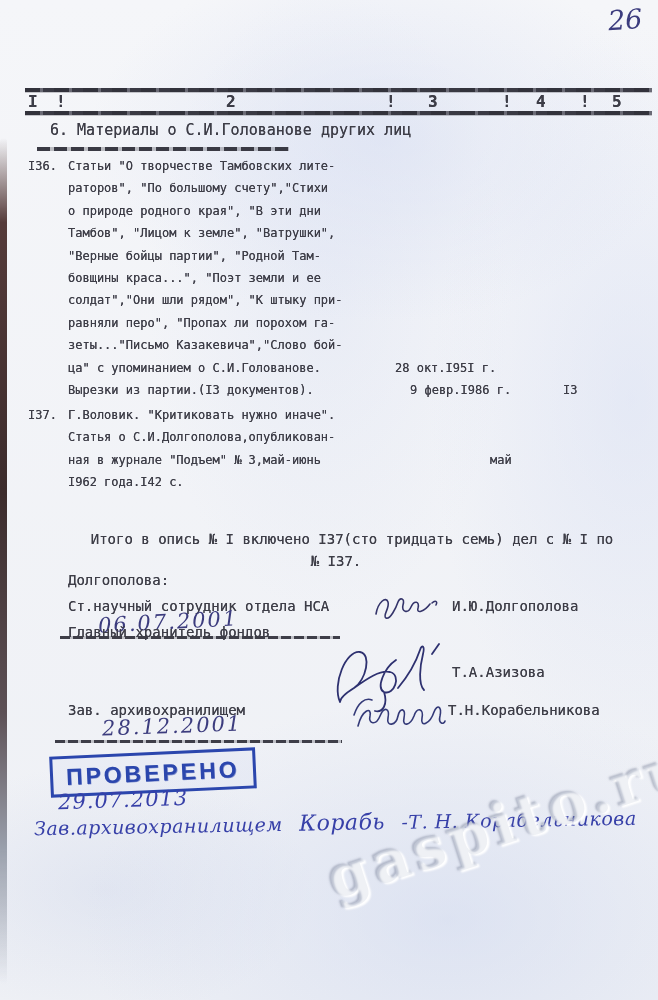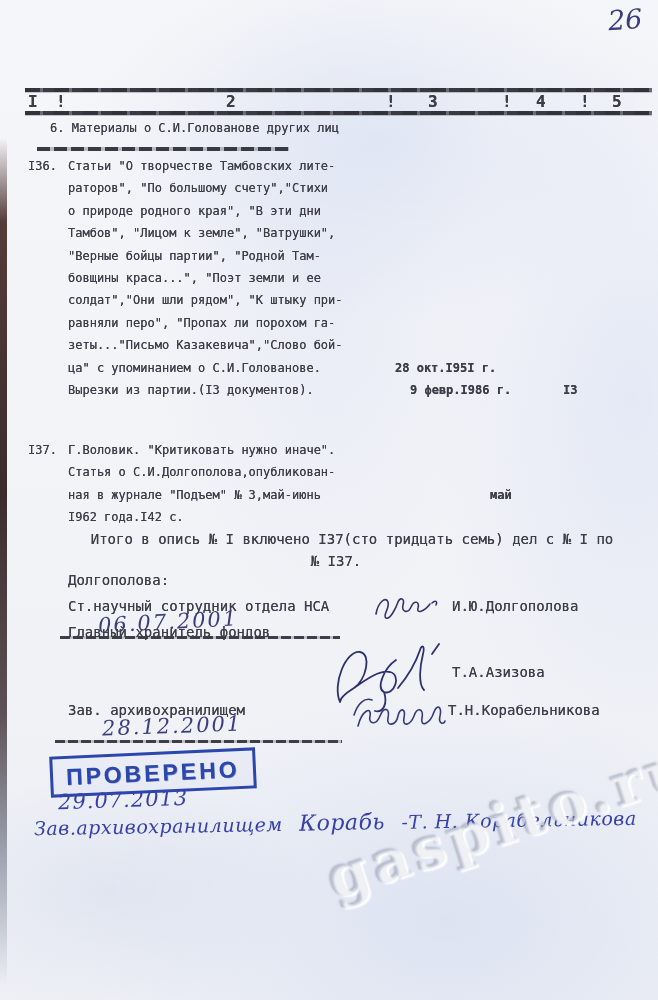--- a/index.html
+++ b/index.html
@@ -17,28 +17,28 @@
     filter:blur(.4px);}
   .typed{color:#3d3d47;text-shadow:0 0 .5px rgba(61,61,71,.9);}
   .pagenum{position:absolute;left:608px;top:4px;font-family:"DejaVu Serif",serif;font-style:italic;
     font-size:27px;color:#4d5192;transform:rotate(-4deg);}
   .rline{position:absolute;left:25px;width:627px;height:4px;
     background:repeating-linear-gradient(90deg,#32323b 0 15px, #6a6a75 15px 18px, #3a3a44 18px 29px);
     box-shadow:0 1px 0 rgba(50,50,60,.25);}
   .rline.top{top:88px;}
   .rline.bottom{top:111px;}
   .rnum{position:absolute;top:92px;font-size:16px;font-weight:bold;}
-  .heading{position:absolute;left:50px;top:121px;font-size:12px;}
+  .heading{position:absolute;left:50px;top:121px;font-size:15px;}
   .hunderline{position:absolute;left:37px;top:147px;width:252px;height:4px;
     background:repeating-linear-gradient(90deg,#3a3a44 0 13px, rgba(58,58,68,.3) 13px 17px);}
   .block{position:absolute;font-size:12px;line-height:22.4px;}
   .enum{position:absolute;left:0;top:0;}
   .elines{padding-left:40px;}
   .row{position:relative;padding-left:40px;}
-  .rcol{position:absolute;top:0;white-space:nowrap;font-weight:bold;}
+  .rcol{position:absolute;top:0;white-space:nowrap;}
   .totals{position:absolute;left:20px;top:528px;width:632px;font-size:14px;line-height:22.4px;text-align:center;}
   .totals .t1{text-indent:32px;}
   .lbl{position:absolute;font-size:14px;white-space:nowrap;}
   .hand{font-family:"DejaVu Serif",serif;font-style:italic;color:#3c3c7e;white-space:nowrap;}
   .hdate{position:absolute;font-size:21px;letter-spacing:2px;}
   .sigline{position:absolute;height:3px;
     background:repeating-linear-gradient(90deg,#3e3e48 0 10px, rgba(62,62,72,.28) 10px 13px);}
   .sig{position:absolute;}
   .sig path{fill:none;stroke-linecap:round;stroke-linejoin:round;}
   .stamp{position:absolute;left:50px;top:752px;border:3px solid #2b46ad;color:#2b46ad;
@@ -94,21 +94,21 @@
       <span>ца" с упоминанием о С.И.Голованове.</span>
       <span class="rcol" style="left:367px">28 окт.I95I г.</span>
     </div>
     <div class="row">
       <span>Вырезки из партии.(I3 документов).</span>
       <span class="rcol" style="left:382px">9 февр.I986 г.</span>
       <span class="rcol" style="left:535px">I3</span>
     </div>
   </div>
 
-  <div class="block typed" style="left:28px;top:404px;width:624px;margin-top:35px;">
+  <div class="block typed" style="left:28px;top:404px;width:624px;">
     <span class="enum">I37.</span>
     <div class="elines">
       <div>Г.Воловик. "Критиковать нужно иначе".</div>
       <div>Статья о С.И.Долгополова,опубликован-</div>
     </div>
     <div class="row">
       <span>ная в журнале "Подъем" № 3,май-июнь</span>
       <span class="rcol" style="left:462px">май</span>
     </div>
     <div class="row">

